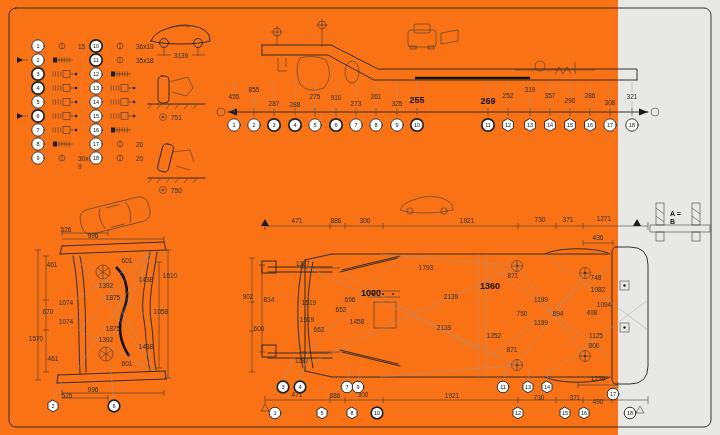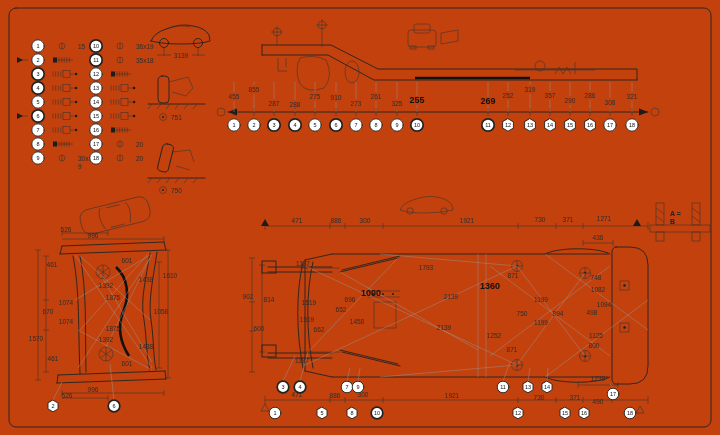--- a/index.html
+++ b/index.html
@@ -1,16 +1,16 @@
 <!DOCTYPE html>
 <html><head>
 <meta charset="utf-8">
 <style>
   html,body{margin:0;padding:0;background:#e8e8e6;}
-  #stage{width:720px;height:435px;background:#c2410c;position:relative;font-family:"Liberation Sans",sans-serif;}
+  #stage{width:618px;height:435px;background:#f97316;position:relative;font-family:"Liberation Sans",sans-serif;}
   svg{display:block}
   .s{stroke:#222;fill:none;stroke-width:.9;stroke-linecap:round}
   .t{stroke:#333;fill:none;stroke-width:.55}
   .lt{stroke:#9a9a9a;fill:none;stroke-width:.45}
   .bb{stroke-width:1.7}
   .hv{stroke:#111;stroke-width:2.6;fill:none}
   .f{fill:#1c1c1c;stroke:none}
   .wh{fill:#fff}
   .dim{font-family:"Liberation Sans",sans-serif;font-size:6.5px;fill:#2e2e2e;text-anchor:middle}
   .dimb{font-size:9px;font-weight:bold;fill:#111}

